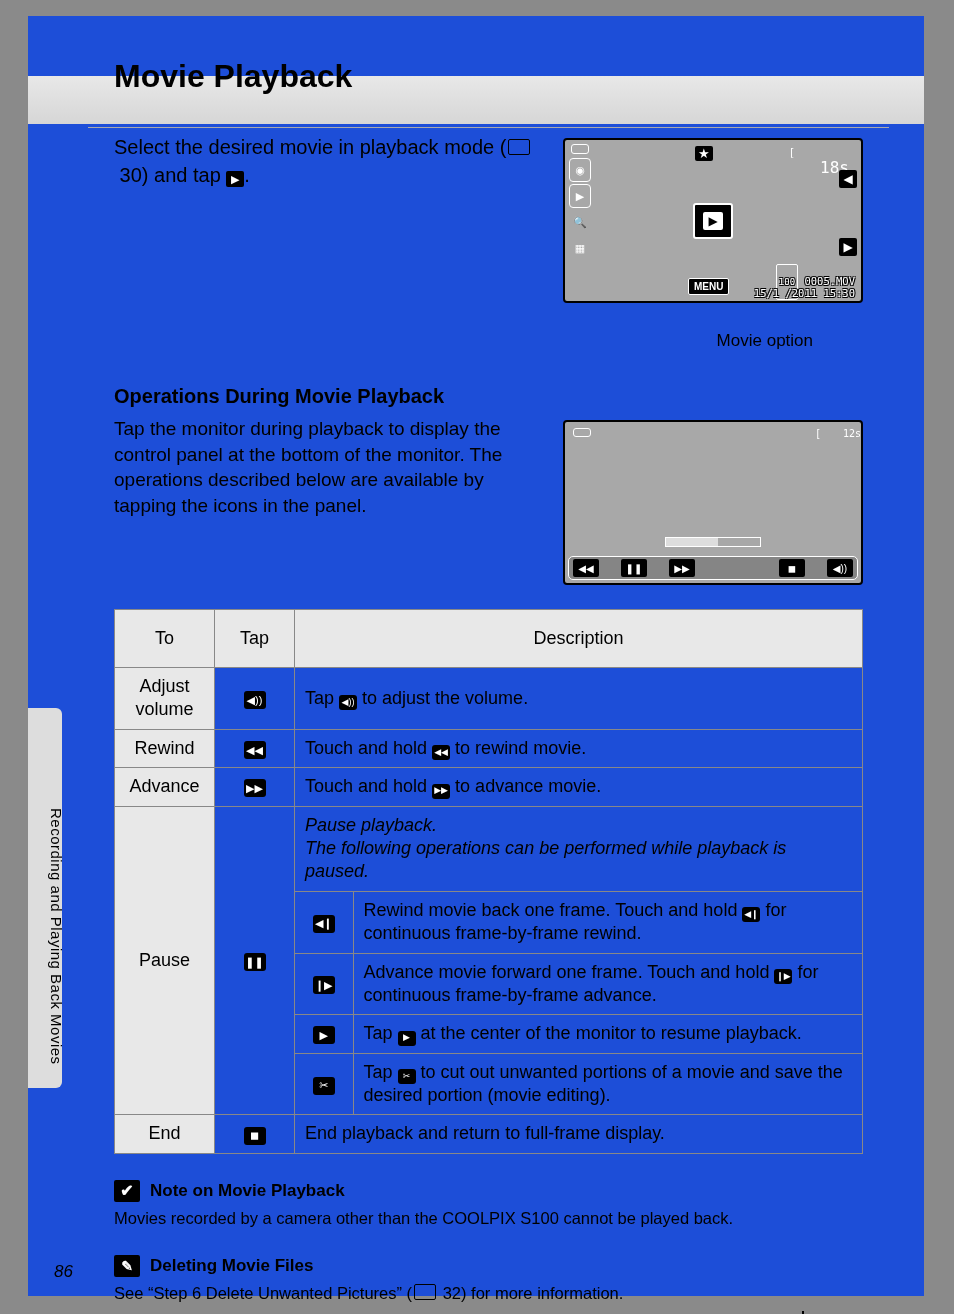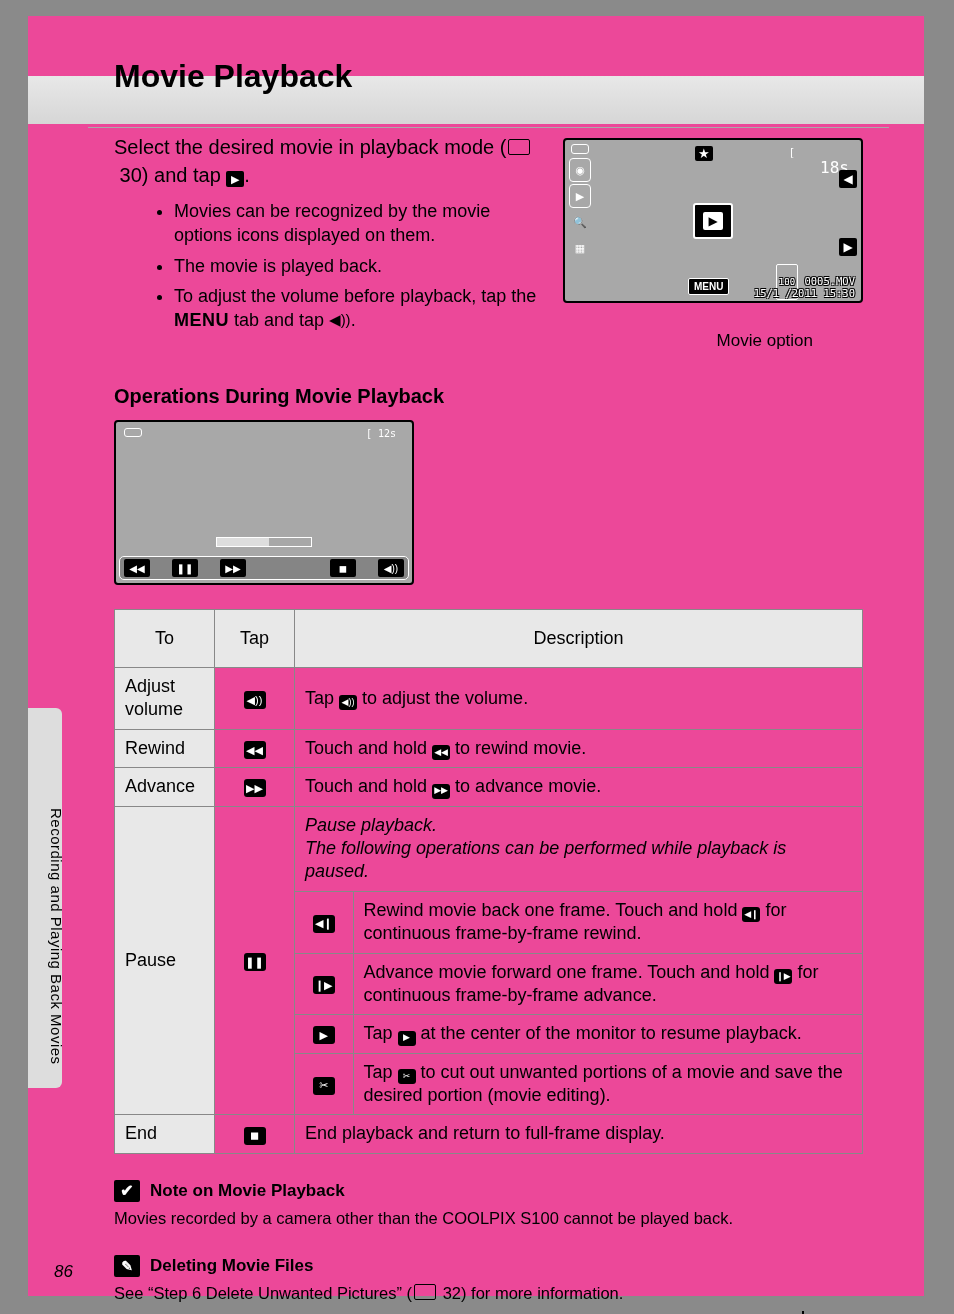--- a/index.html
+++ b/index.html
@@ -6,21 +6,21 @@
   body {
     background: #8a8a8a;
     font-family: "Segoe UI", Arial, sans-serif;
     color: #000;
     width: 954px;
     height: 1314px;
     position: relative;
     overflow: hidden;
   }
   .page {
-    background: #ec4899;
+    background: #1d4ed8;
     position: absolute;
     left: 28px; top: 16px; right: 30px; bottom: 18px;
     padding: 22px 35px 20px 60px;
   }
   .header-strip {
     position: absolute;
     left: 0; right: 0; top: 60px; height: 48px;
     background: linear-gradient(#e8e8e8, #d6d6d6);
     z-index: 0;
   }
@@ -96,21 +96,21 @@
   }
   .chip-frame { border:1px solid #fff; padding:12px 2px; border-radius:2px; font-size:9px;}
   .leader { position:absolute; right:85px; bottom:-26px; width:2px; height:20px; background:#000;}
   .caption { text-align:right; font-size:17px; margin-top:28px; padding-right:50px;}
 
   h2 { font-size:20px; font-weight:700; margin-top:34px; margin-bottom:8px;}
   .row2 { display:flex; gap:18px; align-items:flex-start;}
   .para { font-size:19px; line-height:1.35; flex:1;}
 
   .lcd2-bracket { position:absolute; right:40px; top:6px; color:#fff; font-size:10px; font-family:monospace;}
-  .lcd2-time { position:absolute; right:16px; top:6px; color:#fff; font-size:10px; font-family:monospace;}
+  .lcd2-time { position:absolute; right:0; top:6px; color:#fff; font-size:10px; font-family:monospace;}
   .lcd2-bat { position:absolute; left:8px; top:6px; width:18px; height:9px; border:1.5px solid #fff; border-radius:3px;}
   .progress { position:absolute; left:100px; right:100px; bottom:36px; height:10px; border:1px solid #fff;}
   .progress-fill { position:absolute; left:0; top:0; bottom:0; width:55%; background:#ddd;}
   .control-bar {
     position:absolute; left:3px; right:3px; bottom:3px; height:24px;
     border:1.5px solid #fff; border-radius:5px; display:flex;
     align-items:center; padding:0 4px; gap:22px;
     background:rgba(80,80,80,.4);
   }
   .cb-btn {
@@ -122,21 +122,21 @@
   table.ops {
     width:100%; border-collapse:collapse; margin-top:24px; font-size:18px;
   }
   table.ops th {
     background:#e8e8e8; border:1px solid #888; padding:18px 8px; font-weight:400;
     text-align:center;
   }
   table.ops td {
     border:1px solid #888; padding:7px 10px; vertical-align:middle; line-height:1.3;
   }
-  table.ops td.cn { text-align:left; background:#e8e8e8;}
+  table.ops td.cn { text-align:center; background:#e8e8e8;}
   table.ops td.ic { text-align:center; width:80px;}
   .glyph {
     display:inline-flex; width:22px; height:18px; background:#000; color:#fff;
     align-items:center; justify-content:center; border-radius:3px; font-size:11px;
     position:relative;
   }
   .glyph-sm { width:18px; height:15px; font-size:9px; top:1px;}
   table.inner { width:100%; border-collapse:collapse;}
   table.inner td { border:1px solid #888; border-left:none; border-right:none;}
   table.inner tr:first-child td { border-top:none;font-style:italic;}
@@ -173,27 +173,20 @@
 
   <div class="content">
     <div class="side-tab"></div>
     <div class="side-text">Recording and Playing Back Movies</div>
 
     <div class="row1">
       <div class="col-text">
         <p class="intro">
           <span>Select the desired movie in playback mode (</span><span class="book-icon"></span>&nbsp;<span>30</span><span>) and tap </span><span class="play-box">▶</span><span>.</span>
         </p>
-        <ul class="bullets">
-          <li>Movies can be recognized by the movie options icons displayed on them.</li>
-          <li>The movie is played back.</li>
-          <li>
-            <span>To adjust the volume before playback, tap the </span><span class="menu-word">MENU</span><span> tab and tap </span><span class="speaker-glyph">◀))</span>.
-          </li>
-        </ul>
       </div>
 
       <div class="screen1">
         <div class="lcd">
           <div class="side-icons">
             <div class="side-bat"></div>
             <div class="side-ic">◉</div>
             <div class="side-ic">▶</div>
             <div class="side-ic" style="border:none">🔍</div>
             <div class="side-ic" style="border:none">▦</div>
@@ -212,20 +205,21 @@
             <span>15/1 /2011  15:30</span>
           </div>
         </div>
         <div class="leader"></div>
         <div class="caption">Movie option</div>
       </div>
     </div>
 
     <h2>Operations During Movie Playback</h2>
     <div class="row2">
+      <p class="para">Tap the monitor during playback to display the control panel at the bottom of the monitor. The operations described below are available by tapping the icons in the panel.</p>
       <div class="screen2">
         <div class="lcd">
           <div class="lcd2-bat"></div>
           <span class="lcd2-bracket">[</span>
           <span class="lcd2-time">12s</span>
           <div class="progress">
               <div class="progress-fill"></div>
             </div>
           <div class="control-bar">
             <div class="cb-btn">◀◀</div>

